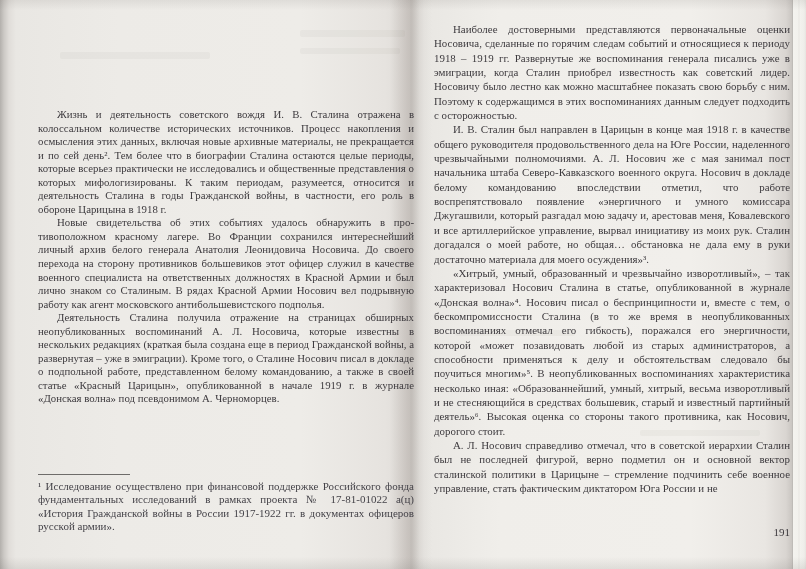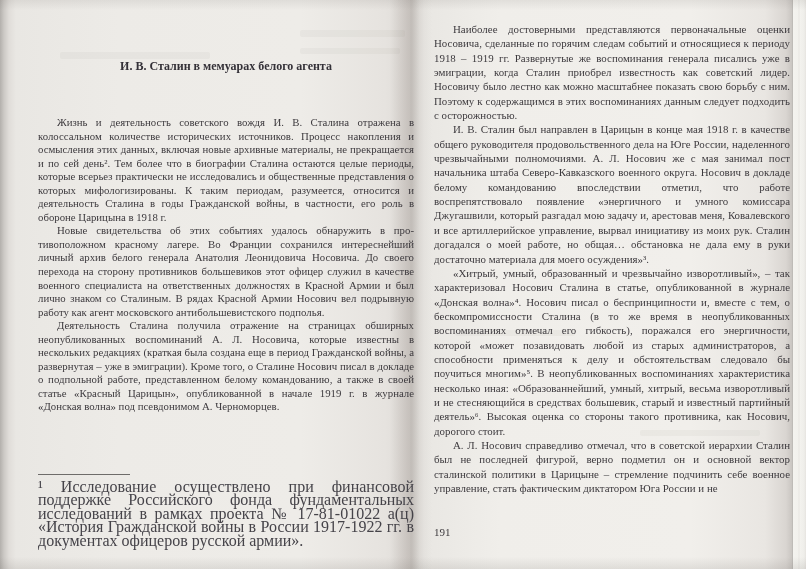--- a/index.html
+++ b/index.html
@@ -52,46 +52,46 @@
   .content-left{position:absolute;left:38px;top:0;width:376px;height:569px;}
   .author{
     position:absolute;top:30px;left:0;width:100%;
     text-align:center;font-style:italic;font-size:11px;color:#3e3c40;
   }
   .title{
     position:absolute;top:58px;left:0;width:100%;margin:0;
     text-align:center;font-weight:bold;font-size:12px;line-height:16.5px;color:#343138;
   }
   .body-left{
-    position:absolute;top:116px;left:0;width:376px;height:368px;overflow:hidden;
+    position:absolute;top:108px;left:0;width:376px;height:368px;overflow:hidden;
     font-size:10.8px;line-height:13.55px;text-align:justify;color:#3d3a3e;
   }
   .body-left p, .body-right p{margin:0;text-indent:19px;}
   .fn-rule{
     position:absolute;top:474px;left:0;width:92px;height:0;
     border-top:1px solid #6e6c6a;
   }
   .footnote{
     position:absolute;top:480px;left:0;width:376px;margin:0;
-    font-size:16px;line-height:13.4px;text-align:justify;color:#454349;text-indent:0;
+    font-size:11px;line-height:13.4px;text-align:justify;color:#454349;text-indent:0;
   }
   .pageno-left{
     position:absolute;top:533px;left:0;width:376px;
     text-align:center;font-size:11px;color:#3d3a3e;
   }
 
   
   .content-right{position:absolute;left:434px;top:0;width:356px;height:552px;}
   .body-right{
     position:absolute;top:22px;left:0;width:356px;height:482px;overflow:hidden;
     font-size:10.9px;line-height:14.35px;text-align:justify;color:#3d3a3e;
   }
   .pageno-right{
     position:absolute;top:526px;left:0;width:356px;
-    text-align:left;font-size:11px;color:#3d3a3e;
+    text-align:right;font-size:11px;color:#3d3a3e;
   }
 </style>
 </head>
 <body>
 
 <div id="spread">
 
   <div class="page-bg-left"></div>
   <div class="page-bg-right"></div>
   <div class="gutter-shadow"></div>
@@ -100,21 +100,21 @@
   <div class="bottom-vignette"></div>
 
   <div class="ghost" style="left:60px;top:52px;width:150px;height:7px"></div>
   <div class="ghost" style="left:300px;top:30px;width:105px;height:7px"></div>
   <div class="ghost" style="left:300px;top:48px;width:100px;height:6px"></div>
   <div class="ghost" style="left:455px;top:330px;width:120px;height:6px"></div>
   <div class="ghost" style="left:640px;top:430px;width:120px;height:6px"></div>
 
   <div class="content-left">
     <h1 class="title">
-      <span>И. В. Сталин в мемуарах белого агента</span><br>
+      <br>
     </h1>
     <div class="body-left">
       <p>Жизнь и деятельность советского вождя И. В. Сталина отражена в колоссальном количестве исторических источников. Процесс на­копления и осмысления этих данных, включая новые архивные ма­териалы, не прекращается и по сей день². Тем более что в биографии Сталина остаются целые периоды, которые всерьез практически не исследовались и общественные представления о которых мифологи­зированы. К таким периодам, разумеется, относится и деятельность Сталина в годы Гражданской войны, в частности, его роль в обороне Царицына в 1918 г.</p>
       <p>Новые свидетельства об этих событиях удалось обнаружить в про­тивоположном красному лагере. Во Франции сохранился интересней­ший личный архив белого генерала Анатолия Леонидовича Носовича. До своего перехода на сторону противников большевиков этот офи­цер служил в качестве военного специалиста на ответственных долж­ностях в Красной Армии и был лично знаком со Сталиным. В рядах Красной Армии Носович вел подрывную работу как агент московско­го антибольшевистского подполья.</p>
       <p>Деятельность Сталина получила отражение на страницах обшир­ных неопубликованных воспоминаний А. Л. Носовича, которые из­вестны в нескольких редакциях (краткая была создана еще в период Гражданской войны, а развернутая – уже в эмиграции). Кроме того, о Сталине Носович писал в докладе о подпольной работе, представлен­ном белому командованию, а также в своей статье «Красный Цари­цын», опубликованной в начале 1919 г. в журнале «Донская волна» под псевдонимом А. Черноморцев.</p>
     </div>
     <div class="fn-rule"></div>
     <p class="footnote">¹ Исследование осуществлено при финансовой поддержке Российского фонда фун­даментальных исследований в рамках проекта № 17-81-01022 а(ц) «История Граж­данской войны в России 1917-1922 гг. в документах офицеров русской армии».</p>
   </div>
 

